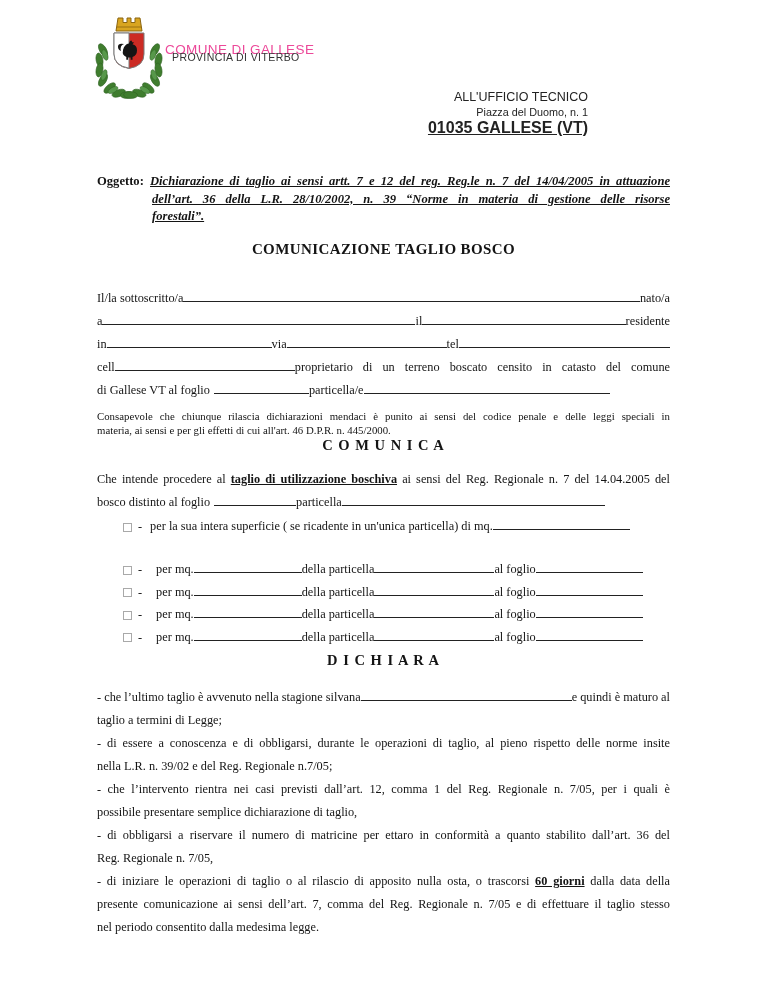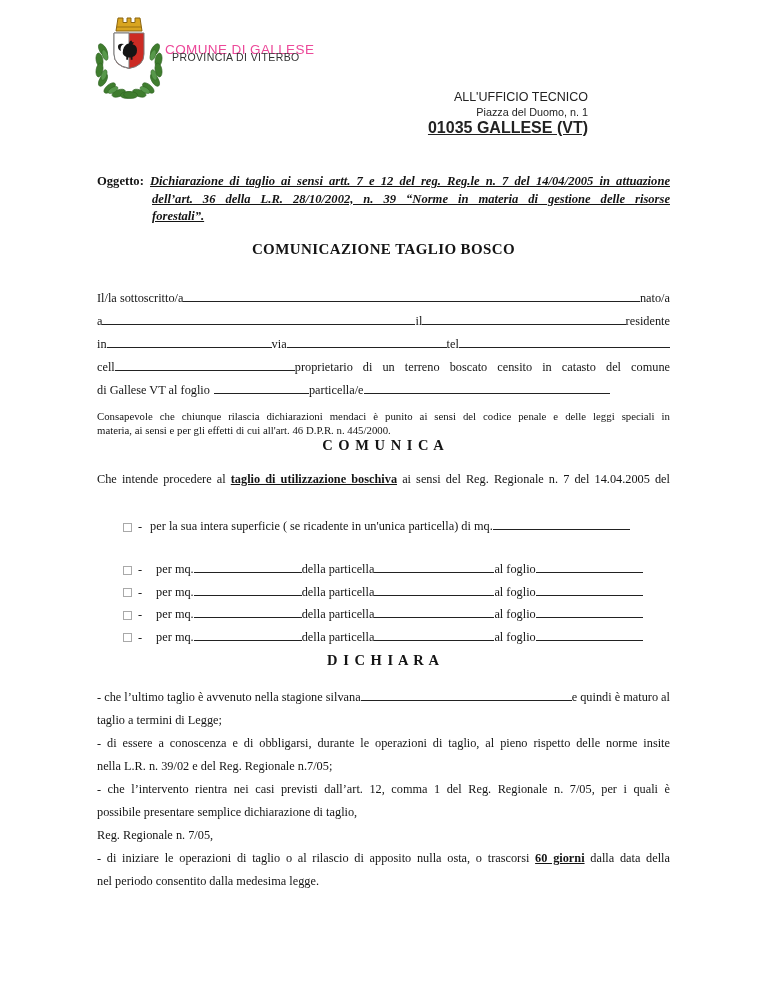--- a/index.html
+++ b/index.html
@@ -159,20 +159,26 @@
 
   <div class="abs notice">
     <span class="n1">Consapevole che chiunque rilascia dichiarazioni mendaci è punito ai sensi del codice penale e delle leggi speciali in</span>
     <span>materia, ai sensi e per gli effetti di cui all'art. 46 D.P.R. n. 445/2000.</span>
   </div>
 
   <div class="abs sec-head">C O M U N I C A</div>
 
   <div class="abs sec comunica-intro">
     <span class="jfull"><span>Che intende procedere al </span><span class="bold-u">taglio di utilizzazione boschiva</span><span> ai sensi del Reg. Regionale n. 7 del 14.04.2005 del</span></span>
+    <div class="fline foglio-line">
+      <span>bosco distinto al foglio</span>
+      <span class="fill fx w82 gap-s"></span>
+      <span>particella</span>
+      <span class="fill"></span>
+    </div>
   </div>
 
   <div class="abs sec fline surface-line">
     <span class="cb"></span>
     <span class="dash">-</span>
     <span>per la sua intera superficie ( se ricadente in un'unica particella) di mq.</span>
     <span class="fill"></span>
   </div>
 
 
@@ -225,18 +231,20 @@
     <div class="fline">
       <span>- che l’ultimo taglio è avvenuto nella stagione silvana</span>
       <span class="fill"></span>
       <span>e quindi è maturo al</span>
     </div>
     <span class="plain">taglio a termini di Legge;</span>
     <span class="jfull">- di essere a conoscenza e di obbligarsi, durante le operazioni di taglio, al pieno rispetto delle norme insite</span>
     <span class="plain">nella L.R. n. 39/02 e del Reg. Regionale n.7/05;</span>
     <span class="jfull">- che l’intervento rientra nei casi previsti dall’art. 12, comma 1 del Reg. Regionale n. 7/05, per i quali è</span>
     <span class="plain">possibile presentare semplice dichiarazione di taglio,</span>
+    <span class="jfull">- di obbligarsi a riservare il numero di matricine per ettaro in conformità a quanto stabilito dall’art. 36 del</span>
     <span class="plain">Reg. Regionale n. 7/05,</span>
     <span class="jfull"><span>- di iniziare le operazioni di taglio o al rilascio di apposito nulla osta, o trascorsi </span><span class="b60">60 giorni</span><span> dalla data della</span></span>
+    <span class="jfull">presente comunicazione ai sensi dell’art. 7, comma del Reg. Regionale n. 7/05 e di effettuare il taglio stesso</span>
     <span class="plain">nel periodo consentito dalla medesima legge.</span>
   </div>
 
 </div>
 
 </body></html>

